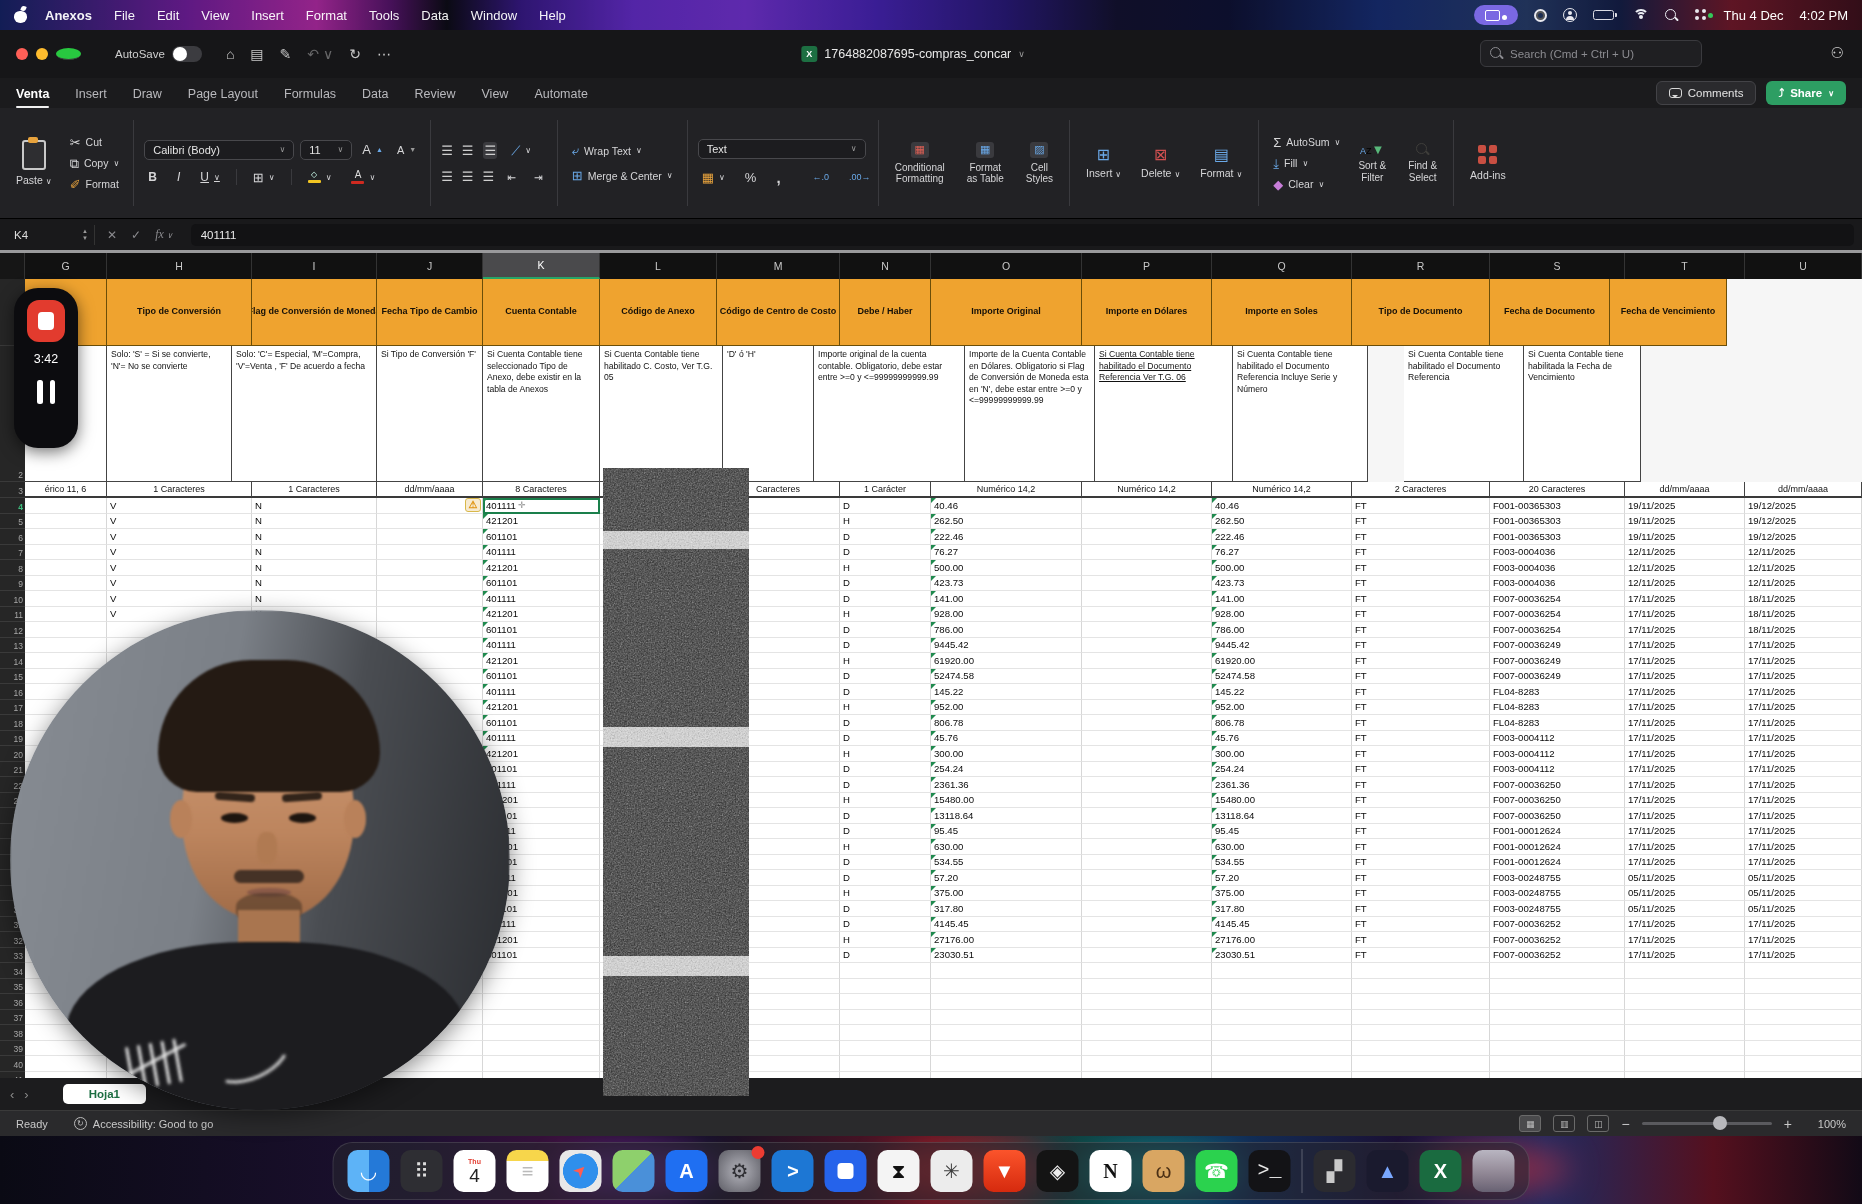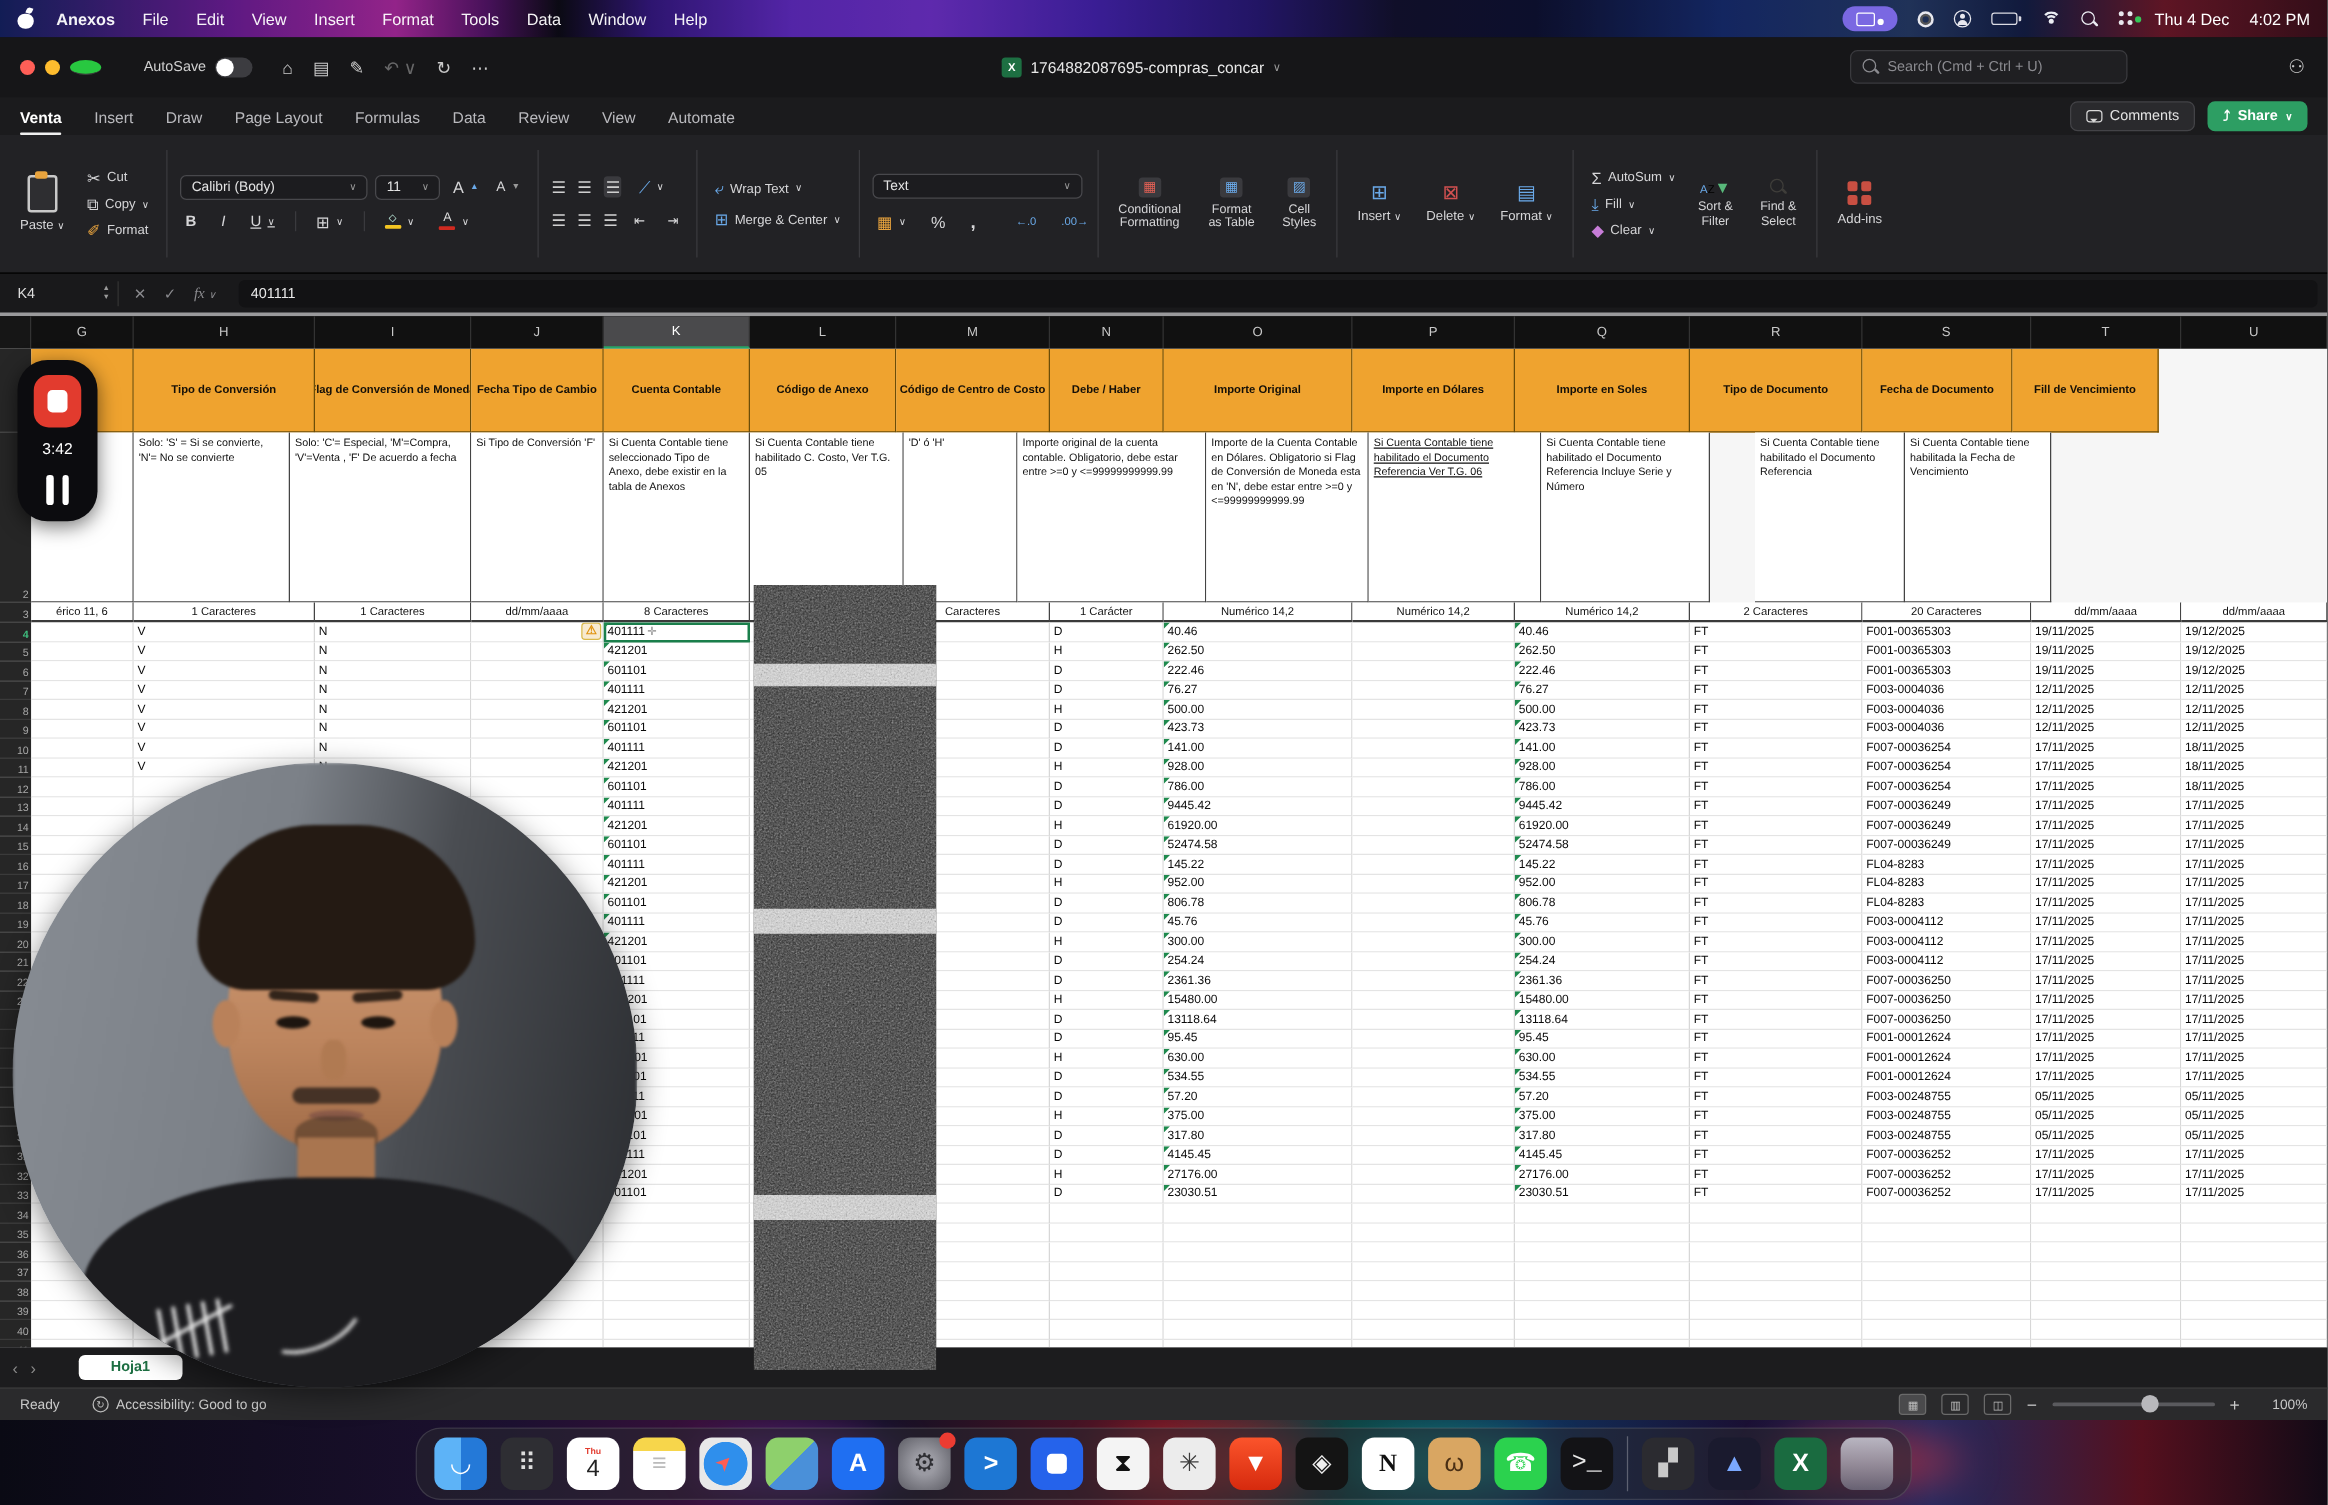--- a/index.html
+++ b/index.html
@@ -167,21 +167,21 @@
   .mouth{position:absolute;left:237px;top:278px;width:44px;height:9px;background:#8a5a48;border-radius:50%}
   .beard{position:absolute;left:226px;top:283px;width:66px;height:32px;background:rgba(62,45,31,.5);border-radius:42%}
   .neck{position:absolute;left:228px;top:300px;width:62px;height:48px;background:#a9754f}
   .shirt{position:absolute;left:56px;top:332px;width:400px;height:200px;background:#1c1c1f;border-radius:45% 45% 0 0}
   .tally{position:absolute;left:118px;top:418px;width:150px;height:60px;transform:rotate(-10deg)}
   .tally i{position:absolute;top:6px;width:3px;height:44px;background:#e6e6e6;border-radius:2px;display:block}
   .tally .slash{position:absolute;left:-4px;top:22px;width:66px;height:3px;background:#e6e6e6;transform:rotate(-18deg);border-radius:2px}
   .tally .arc{position:absolute;left:78px;top:8px;width:86px;height:52px;border:3px solid #dedede;border-radius:50%;border-color:transparent transparent #dedede transparent;transform:rotate(-14deg)}
 
   
-  .rec{position:absolute;left:14px;top:288px;width:64px;height:129px;background:#0c0c0f;border-radius:24px;z-index:31;
+  .rec{position:absolute;left:14px;top:288px;width:64px;height:160px;background:#0c0c0f;border-radius:24px;z-index:31;
     display:flex;flex-direction:column;align-items:center;box-shadow:0 4px 16px rgba(0,0,0,.55)}
   .stopbtn{margin-top:12px;width:38px;height:42px;background:#e23b2e;border-radius:12px;display:flex;align-items:center;justify-content:center}
   .stopbtn i{width:16px;height:18px;background:#fff;border-radius:4px;display:block}
   .rectime{color:#fff;font-size:12.5px;margin-top:10px}
   .pausebtn{margin-top:14px;display:flex;gap:7px}
   .pausebtn i{width:5.5px;height:24px;background:#fff;border-radius:2.5px;display:block}
 
   
   .dock{position:absolute;left:50%;bottom:4px;transform:translateX(-50%);height:58px;background:rgba(40,40,48,.55);
     border:1px solid rgba(255,255,255,.12);border-radius:20px;display:flex;align-items:center;gap:11px;padding:7px 14px;z-index:40}
@@ -556,21 +556,21 @@
           <div class="c" style="width: 106px;">Fecha Tipo de Cambio</div>
           <div class="c" style="width: 117px;">Cuenta Contable</div>
           <div class="c" style="width: 117px;">Código de Anexo</div>
           <div class="c" style="width: 123px;">Código de Centro de Costo</div>
           <div class="c" style="width: 91px;">Debe / Haber</div>
           <div class="c" style="width: 151px;">Importe Original</div>
           <div class="c" style="width: 130px;">Importe en Dólares</div>
           <div class="c" style="width: 140px;">Importe en Soles</div>
           <div class="c" style="width: 138px;">Tipo de Documento</div>
           <div class="c" style="width: 120px;">Fecha de Documento</div>
-          <div class="c" style="width: 117px;">Fill de Vencimiento</div>
+          <div class="c" style="width: 117px;">Fecha de Vencimiento</div>
         </div>
         <div class="srow row-desc">
           <div class="g">2</div>
           <div class="c" style="width: 82px;"></div>
           <div class="c" style="width: 125px;">Solo: 'S' = Si se convierte, 'N'= No se convierte</div>
           <div class="c" style="width: 145px;">Solo: 'C'= Especial, 'M'=Compra, 'V'=Venta , 'F' De acuerdo a fecha</div>
           <div class="c" style="width: 106px;">Si  Tipo de Conversión 'F'</div>
           <div class="c" style="width: 117px;">Si Cuenta Contable tiene seleccionado Tipo de Anexo, debe existir en la tabla de Anexos</div>
           <div class="c" style="width: 123px;">Si Cuenta Contable tiene habilitado C. Costo, Ver T.G. 05</div>
           <div class="c" style="width: 91px;">'D' ó 'H'</div>

